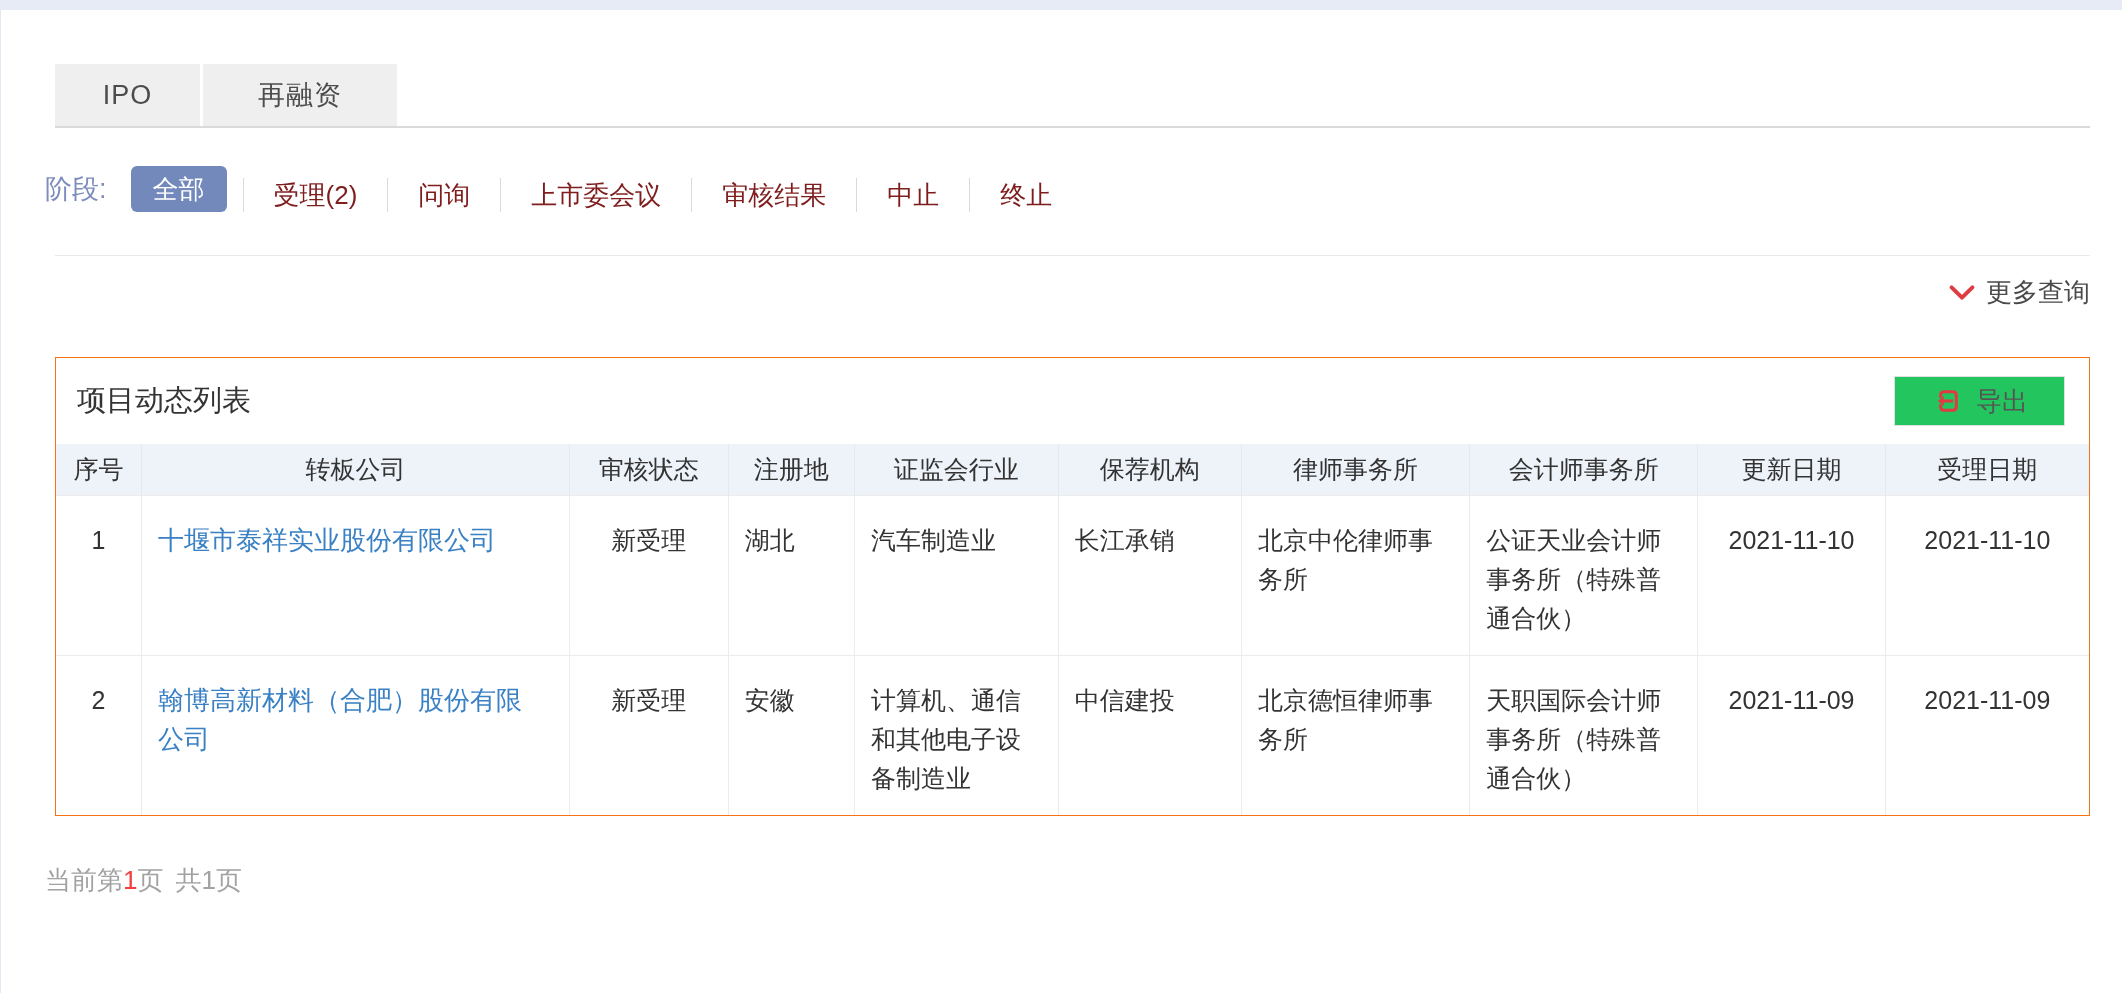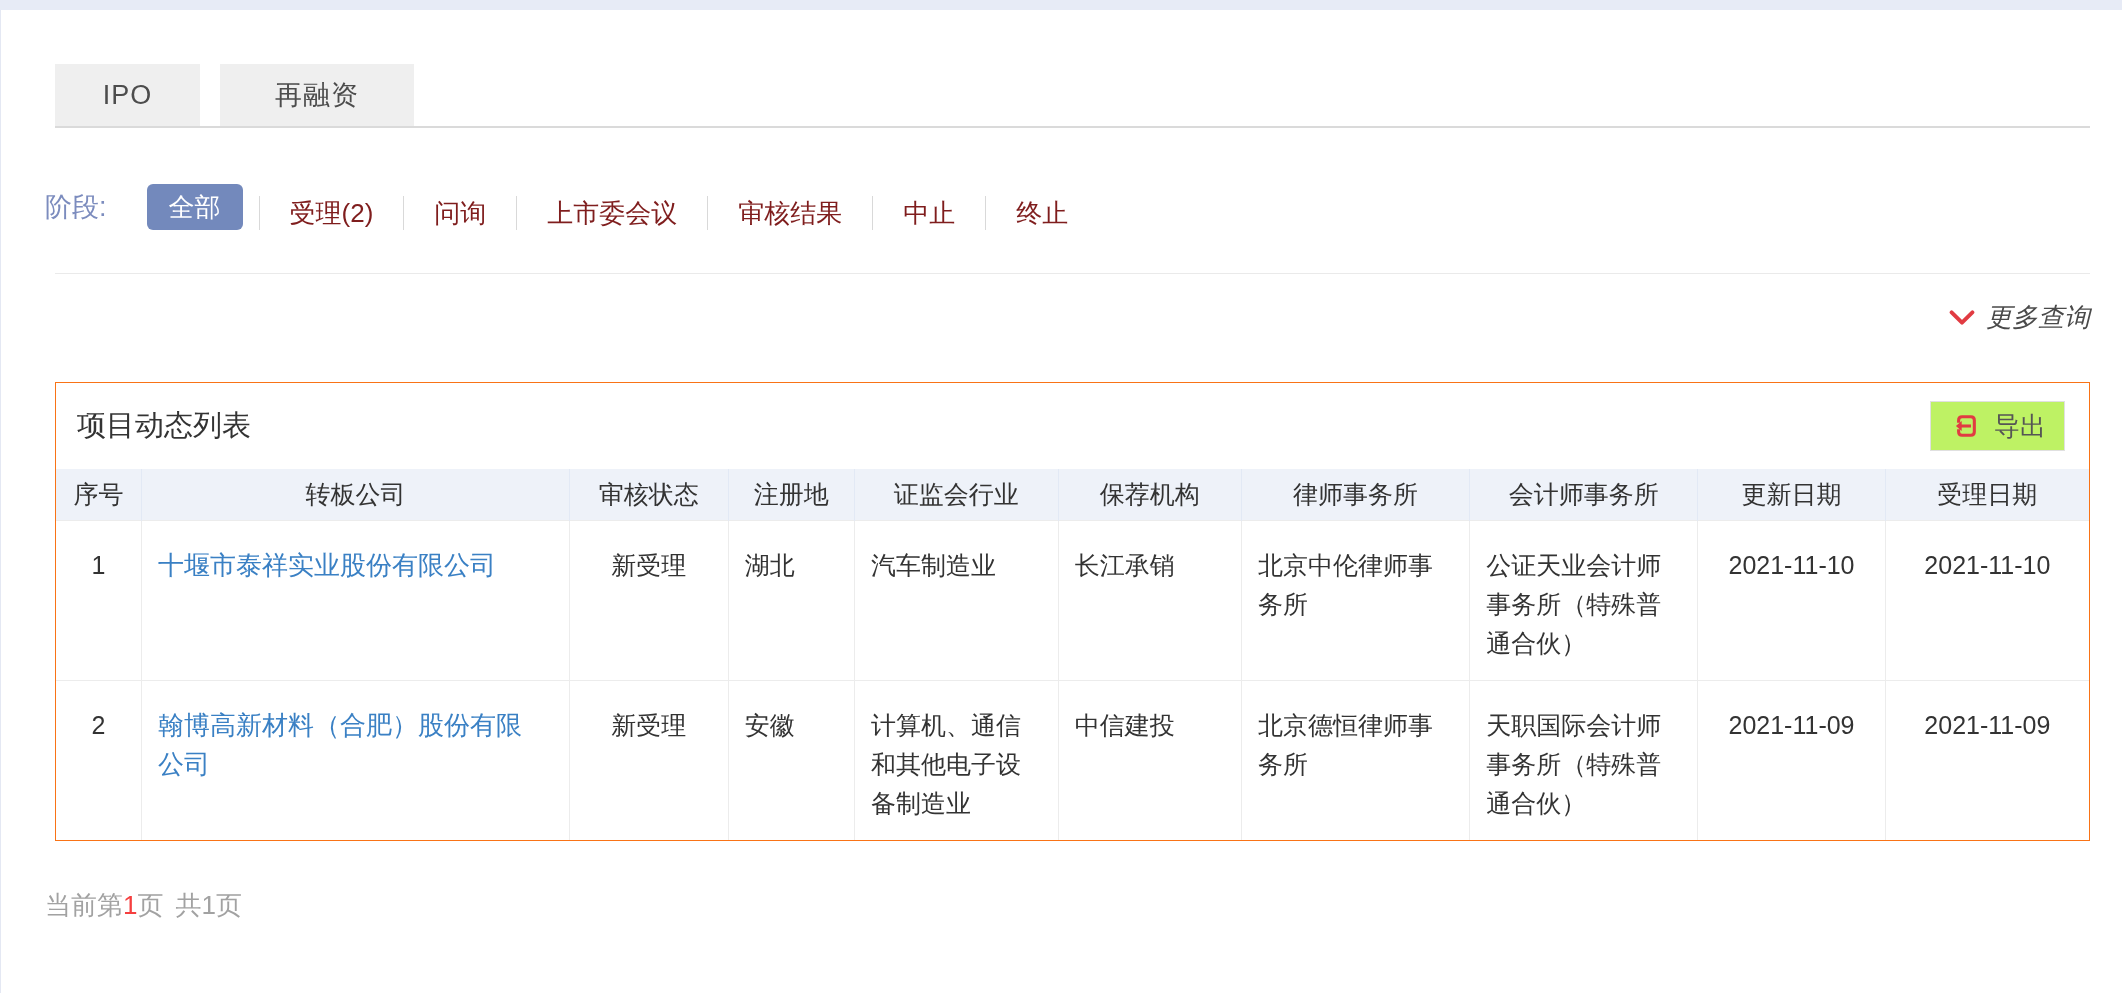--- a/index.html
+++ b/index.html
@@ -13,60 +13,60 @@
   }
   .top-strip { height: 10px; background: #e7ebf6; }
   .left-edge { position: absolute; left: 0; top: 10px; bottom: 0; width: 1px; background: #e4e8f3; }
   .page { padding: 0 32px 0 55px; }
 
   
   .tabs { display: flex; align-items: flex-end; height: 85px; margin-top: 33px; border-bottom: 2px solid #dadada; }
   .tab {
     height: 62px; background: #efefef; color: #4c4c4c; font-size: 27px;
     display: flex; align-items: center; justify-content: center;
-    margin-right: 20px; cursor: pointer; letter-spacing: 1px;
+    margin-right: 3px; cursor: pointer; letter-spacing: 1px;
   }
   .tab.w0 { width: 145px; } .tab.w1 { width: 194px; } .tab.w2 { width: 256px; } .tab.w3 { width: 196px; }
   .tab.active {
     height: 85px; margin-bottom: -2px; background: var(--accent, #e13b42);
     color: #fff; font-size: 28px;
   }
 
   
-  .stage-row { display: flex; align-items: center; margin-top: 56px; height: 46px; margin-left: -10px; gap: 16px; }
+  .stage-row { display: flex; align-items: center; margin-top: 38px; height: 46px; margin-left: -10px; }
   .stage-label { font-size: 27px; color: var(--stage-label, #7c8cbe); margin-right: 24px; }
   .stage-options { display: flex; align-items: flex-end; }
   .stage-option {
     font-size: 26px; color: #7f1d1d; padding: 0 30px; cursor: pointer; line-height: 34px;
     white-space: nowrap;
   }
   .stage-option + .stage-option { border-left: 1px solid #d9d9d9; }
   .stage-option.selected {
     background: var(--stage-selected, #7389bc); color: #fff; border-radius: 6px;
     padding: 0 22px; height: 46px; display: flex; align-items: center;
     margin-right: 16px;
   }
 
   
   .collapse-row { display: flex; justify-content: flex-end; margin-top: 47px; }
-  .collapse-row.more { margin-top: 26px; font-style: italic; }
+  .collapse-row.more { margin-top: 19px; }
   .collapse-link {
     display: inline-flex; align-items: center; gap: 11px;
     font-size: 26px; color: #4a4a4a; cursor: pointer; text-decoration: none;
   }
   .chevron { width: 26px; height: 17px; display: block; }
   .divider { height: 1px; background: #eaeaea; margin-top: 43px; }
 
   
   .panel { margin-top: 47px; border: 1px solid #f97316; background: #fff; }
   .panel-header { height: 86px; display: flex; align-items: center; justify-content: space-between; padding: 0 24px 0 21px; }
   .panel-title { font-size: 29px; color: #333; }
   .export-btn {
-    display: flex; align-items: center; gap: 13px; height: 50px; padding: 0 18px;
-    background: #bef264; border: 1px solid #e0e0e0; font-size: 26px; color: #555;
+    display: flex; align-items: center; gap: 13px; height: 50px; padding: 0 36px;
+    background: #22c55e; border: 1px solid #e0e0e0; font-size: 26px; color: #555;
     cursor: pointer; font-family: inherit;
   }
   .export-icon { width: 32px; height: 32px; display: block; }
 
   
   table { width: 100%; border-collapse: collapse; table-layout: fixed; }
   thead th {
     background: var(--header-bg, #eef2f9); height: 51px; font-weight: 400;
     font-size: 25px; color: #333; text-align: center;
     border-right: 1px solid #e2e9f5;

